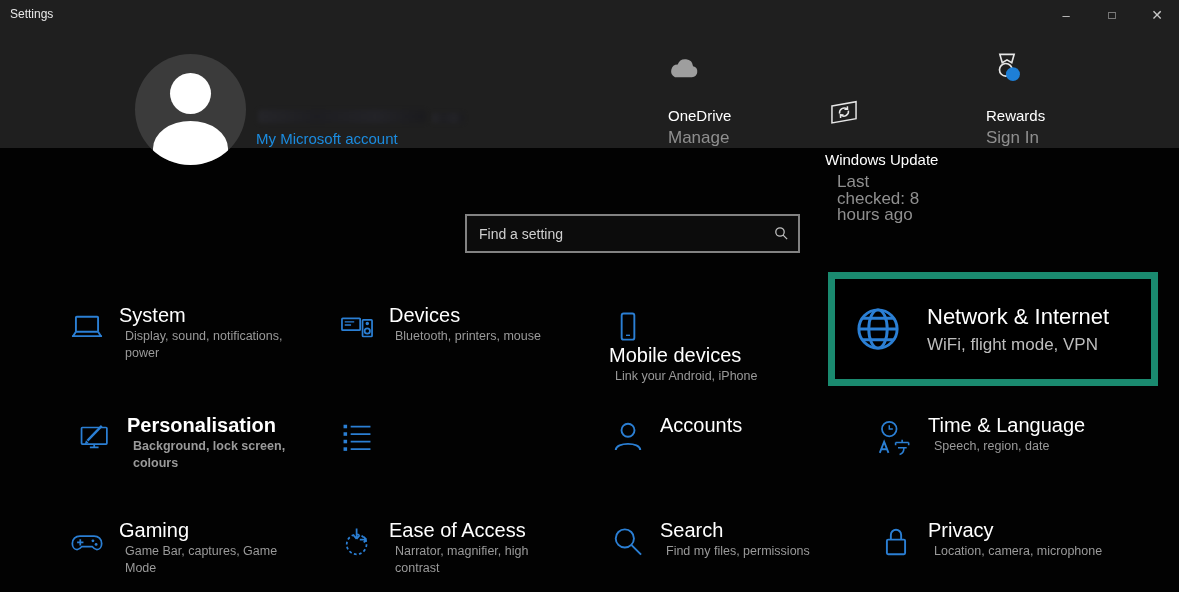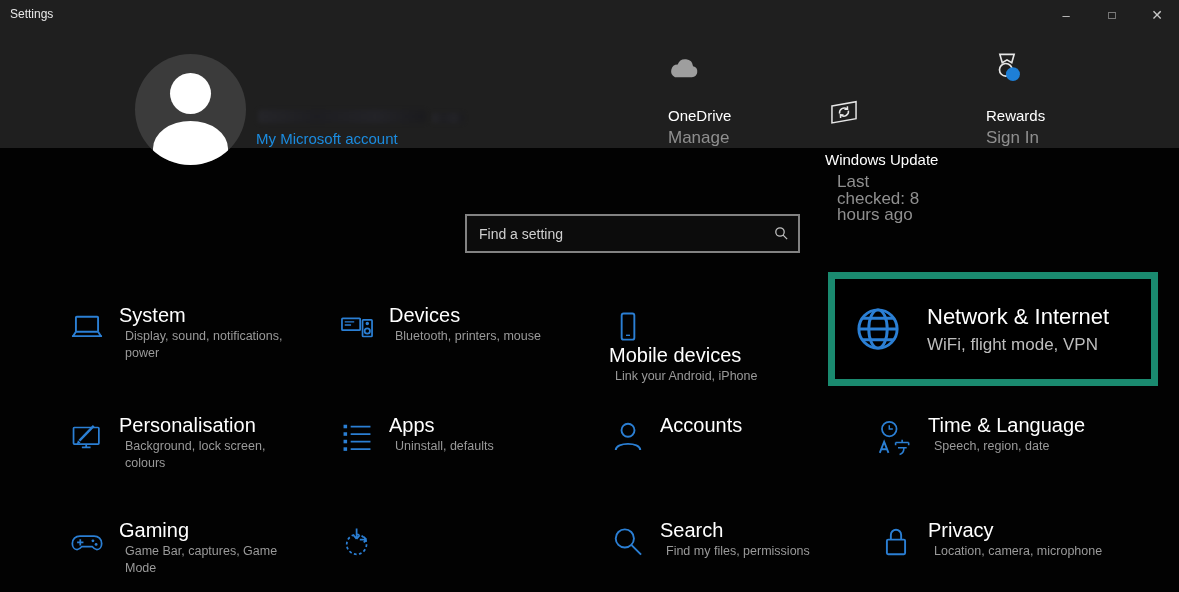--- a/index.html
+++ b/index.html
@@ -174,21 +174,21 @@
         <ellipse cx="24" cy="24" rx="8.2" ry="17"></ellipse>
         <path d="M7 24 H41 M10.5 14.5 H37.5 M10.5 33.5 H37.5"></path>
       </svg>
     </span>
     <div class="ttext">
       <div class="ntitle">Network &amp; Internet</div>
       <div class="nsub">WiFi, flight mode, VPN</div>
     </div>
   </div>
 
-  <div class="tile" style="left:68px;top:416px;">
+  <div class="tile" style="left:76px;top:416px;font-weight:bold;">
     <span class="ticon">
       <svg width="38" height="38" viewBox="0 0 48 48" fill="none" stroke="currentColor" stroke-width="2.2">
         <rect x="7" y="12" width="32" height="21" rx="1"></rect>
         <path d="M23 33 v4 M17.5 37 h11"></path>
         <path d="M14.5 28.5 L32.5 10" stroke-width="3"></path>
         <path d="M11 33 l1.6 -5 3.2 3.2 z" fill="currentColor" stroke="none"></path>
       </svg>
     </span>
     <div class="ttext">
       <div class="ttitle">Personalisation</div>
@@ -200,24 +200,20 @@
   <div class="tile" style="left:338px;top:416px;">
     <span class="ticon">
       <svg width="38" height="38" viewBox="0 0 48 48" fill="none" stroke="currentColor" stroke-width="2.2">
         <rect x="7" y="8.5" width="4.5" height="4.5" fill="currentColor" stroke="none"></rect>
         <rect x="7" y="18" width="4.5" height="4.5" fill="currentColor" stroke="none"></rect>
         <rect x="7" y="27.5" width="4.5" height="4.5" fill="currentColor" stroke="none"></rect>
         <rect x="7" y="37" width="4.5" height="4.5" fill="currentColor" stroke="none"></rect>
         <path d="M16 10.75 H41 M16 20.25 H41 M16 29.75 H41 M16 39.25 H41"></path>
       </svg>
     </span>
-    <div class="ttext">
-      <div class="ttitle">Apps</div>
-      <div class="tsub">Uninstall, defaults</div>
-    </div>
   </div>
 
   <div class="tile" style="left:609px;top:416px;">
     <span class="ticon">
       <svg width="38" height="38" viewBox="0 0 48 48" fill="none" stroke="currentColor" stroke-width="2.4">
         <circle cx="24" cy="15.5" r="8.2"></circle>
         <path d="M8.5 40.5 c0 -10.5 31 -10.5 31 0"></path>
       </svg>
     </span>
     <div class="ttext">
@@ -257,20 +253,25 @@
   </div>
 
   <div class="tile" style="left:338px;top:521px;">
     <span class="ticon">
       <svg width="38" height="38" viewBox="0 0 48 48" fill="none" stroke="currentColor" stroke-width="2.2">
         <circle cx="23.5" cy="27" r="12.5" stroke-dasharray="3.5 3"></circle>
         <path d="M23.5 7 V20 M23.5 20 l-4 -4.5 M23.5 20 l4 -4.5"></path>
         <path d="M27.5 21 h8.5 M36 21 l-3.5 -3.5 M36 21 l-3.5 3.5"></path>
       </svg>
     </span>
+    <div class="ttext">
+      <div class="ttitle">Ease of Access</div>
+      <div class="tsub">Narrator, magnifier, high
+contrast</div>
+    </div>
   </div>
 
   <div class="tile" style="left:609px;top:521px;">
     <span class="ticon">
       <svg width="38" height="38" viewBox="0 0 48 48" fill="none" stroke="currentColor" stroke-width="2.4">
         <circle cx="20" cy="19.5" r="11.5"></circle>
         <path d="M28.5 28 L40.5 40"></path>
       </svg>
     </span>
     <div class="ttext">

